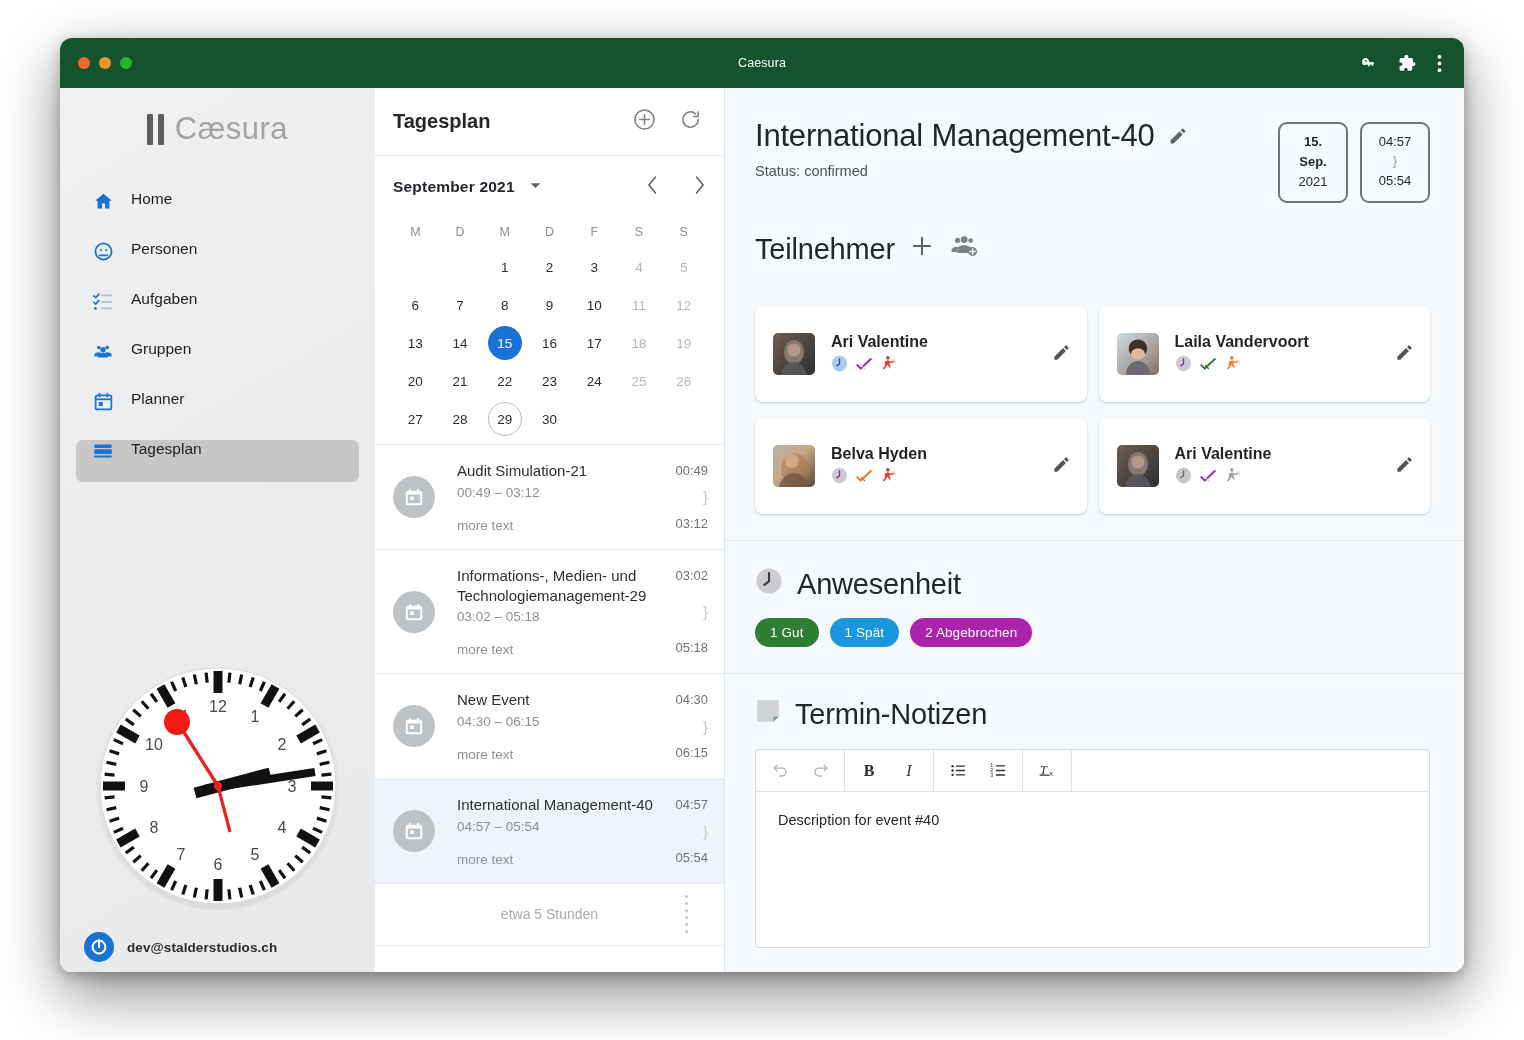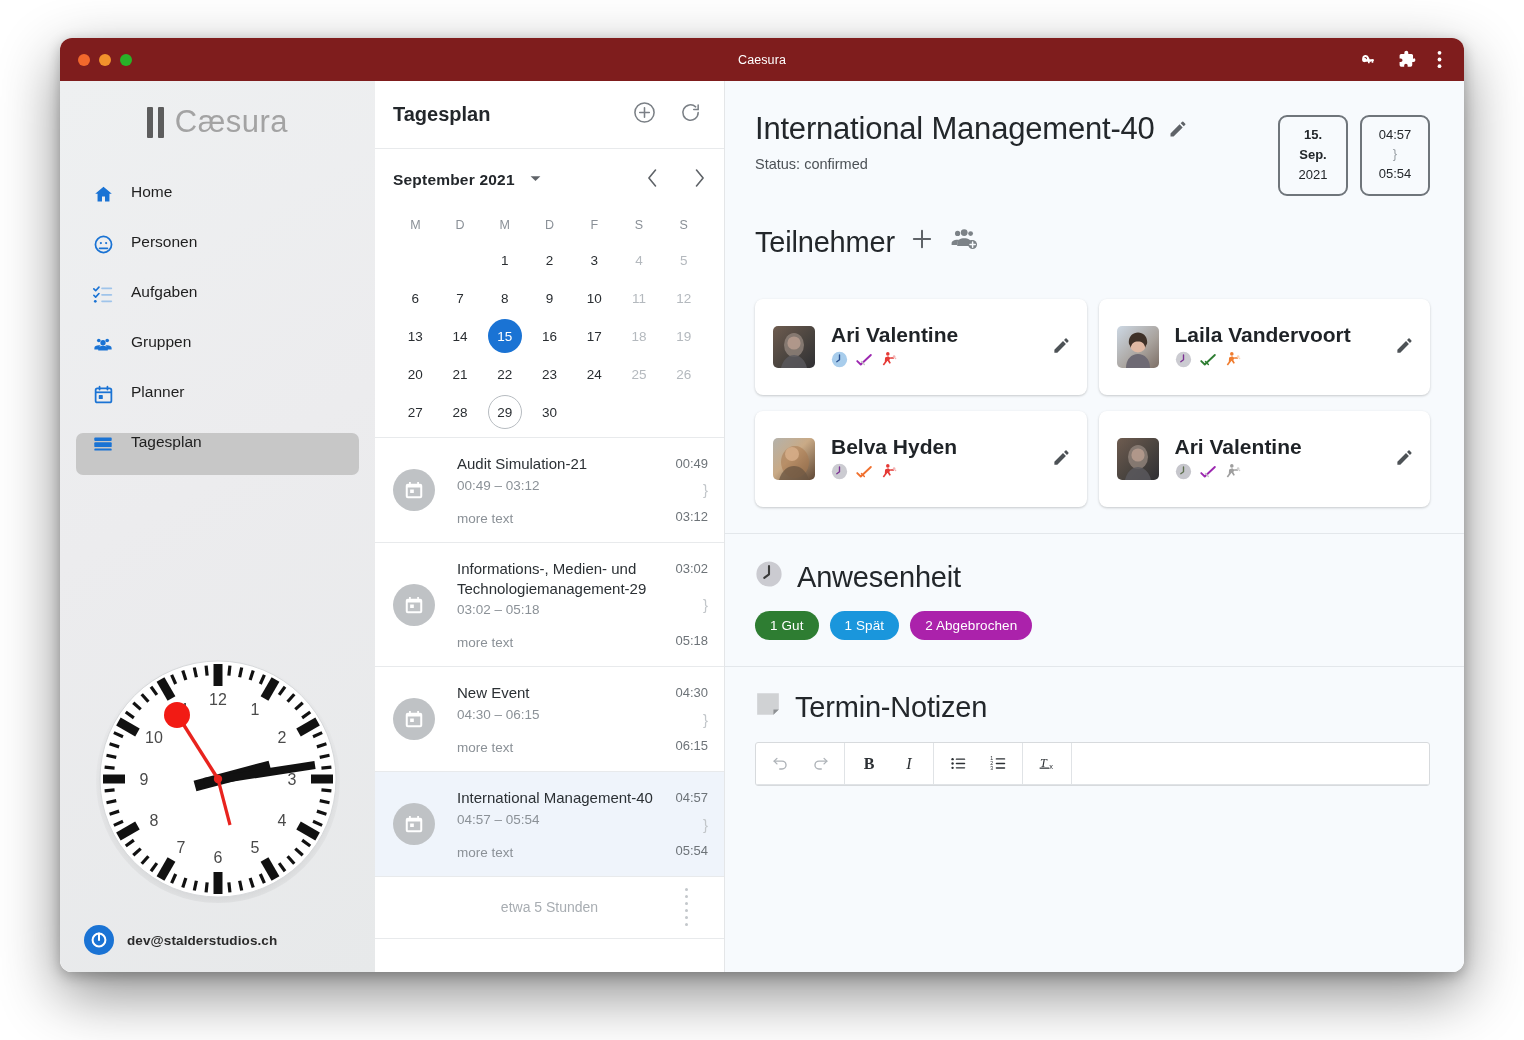--- a/index.html
+++ b/index.html
@@ -15,21 +15,21 @@
   .window {
     position: absolute;
     left: 60px; top: 38px;
     width: 1404px; height: 934px;
     border-radius: 12px;
     background: #fff;
     overflow: hidden;
     box-shadow: 0 22px 60px rgba(0,0,0,0.45), 0 4px 14px rgba(0,0,0,0.25);
   }
   .titlebar {
-    height: 43px; background: #7f1d1d;
+    height: 50px; background: #14532d;
     display: flex; align-items: center; position: relative;
   }
   .tl-dots { display: flex; gap: 9px; margin-left: 18px; }
   .tl-dot { width: 12px; height: 12px; border-radius: 50%; }
   .tl-red { background: #f2682c; }
   .tl-yellow { background: #f2922c; }
   .tl-green { background: #28b328; }
   .tl-title {
     position: absolute; left: 0; right: 0; text-align: center;
     font-size: 12.5px; color: #fff; letter-spacing: .1px;
@@ -183,21 +183,21 @@
     padding: 18px 34px 26px 30px;
   }
   .pcard {
     background: #fff; border-radius: 8px; height: 96px;
     display: flex; align-items: center; padding: 0 16px 0 18px;
     box-shadow: 0 1px 3px rgba(0,0,0,.13), 0 1px 2px rgba(0,0,0,.08);
     gap: 16px;
   }
   .pavatar { width: 42px; height: 42px; border-radius: 5px; flex: 0 0 42px; overflow:hidden; }
   .pbody { flex: 1 1 auto; min-width:0; }
-  .pname { font-size: 21px; font-weight: 700; color: #1f2327; }
+  .pname { font-size: 16px; font-weight: 700; color: #1f2327; }
   .pstatus { display: flex; align-items: center; gap: 7px; margin-top: 5px; height: 20px; }
   .pedit { margin-left: auto; }
 
   .divider { height: 1px; background: #e3e7eb; }
 
   .attend { padding: 26px 30px 26px 30px; }
   .badges { display: flex; gap: 11px; margin-top: 16px; }
   .badge {
     border-radius: 999px; padding: 7px 15px; color: #fff;
     font-size: 13.5px; letter-spacing:.1px;
@@ -1050,19 +1050,20 @@
               <div class="egroup">
                 <span class="ebtn">
                   <svg width="21" height="21" viewBox="0 0 24 24" fill="#2c3034">
                       <text x="3.5" y="16" font-size="14" font-style="italic" font-family="Liberation Serif, serif">T</text>
                       <rect x="3" y="16.6" width="11" height="1.4"></rect>
                       <text x="14" y="18.5" font-size="8.5" font-family="Liberation Sans, sans-serif">x</text>
                     </svg>
                 </span>
               </div>
             </div>
+            <div class="etext">Description for event #40</div>
           </div>
         </div>
       </div>
     </div>
   </div>
 
 </div>
 
 </body></html>

